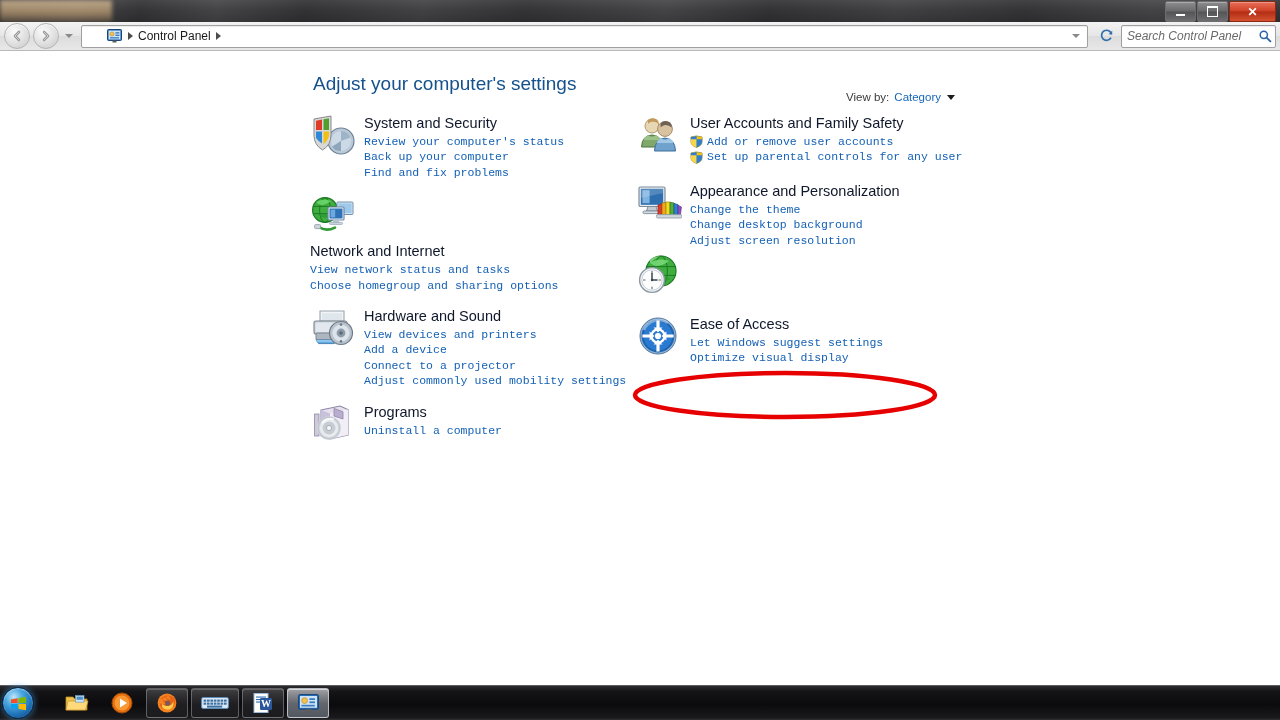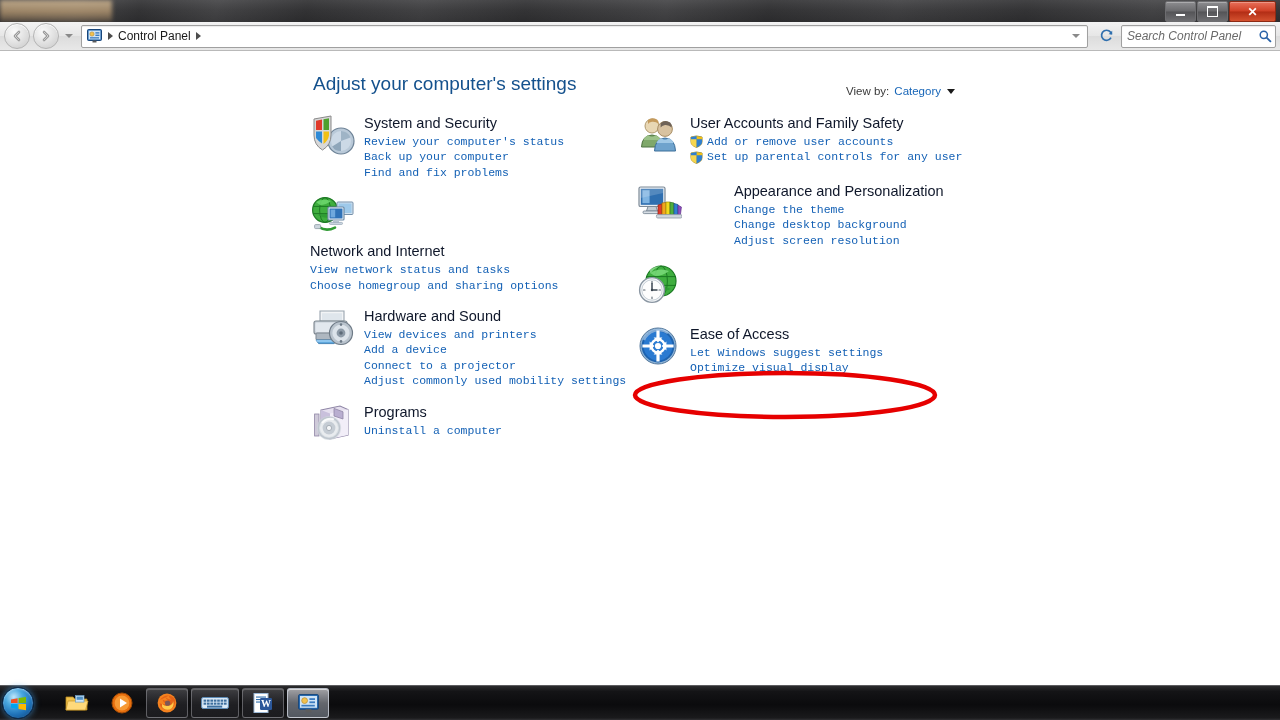--- a/index.html
+++ b/index.html
@@ -89,20 +89,21 @@
   }
   .tri-d { width:0;height:0;border-left:4px solid transparent;border-right:4px solid transparent;border-top:4px solid #8a8a8a; }
 
   .addressbox {
     flex: 1; height: 21px; margin: 0 8px 0 5px;
     background: #ffffff;
     border: 1px solid #a0a0a0;
     border-radius: 2px;
     display: flex; align-items: center;
     box-shadow: inset 0 1px 1px rgba(0,0,0,0.08);
+    padding-left: 20px;
   }
   .addr-icon { margin-left: 3px; width: 18px; height: 16px; display:flex;align-items:center;justify-content:center; }
   .crumb-sep {
     width: 0;height:0;
     border-top:4px solid transparent;border-bottom:4px solid transparent;border-left:5px solid #4d4d4d;
     margin: 0 5px;
   }
   .crumb-text { font-size: 12px; color: #1a1a1a; }
   .addr-right { margin-left: auto; display:flex; align-items:center; }
   .addr-chev { padding: 0 7px 0 4px; }
@@ -123,21 +124,21 @@
   
   .content {
     position: absolute; left: 0; top: 51px; width: 1280px; height: 645px;
     background: #ffffff;
   }
   .page-title {
     position: absolute; left: 313px; top: 22px;
     font-size: 19px; color: #14518d;
   }
   .viewby {
-    position: absolute; right: 325px; top: 34px;
+    position: absolute; right: 325px; top: 40px;
     display: flex; align-items: center; gap: 5px;
     font-size: 11.5px;
   }
   .viewby-label { color: #3a3a3a; }
   .viewby-value { color: #1866b8; }
   .viewby-caret {
     width:0;height:0;border-left:4px solid transparent;border-right:4px solid transparent;
     border-top:5px solid #1a1a1a; margin-left:1px;
   }
 
@@ -160,21 +161,21 @@
     font-size: 11.5px; color: #1461b5; line-height: 15.4px;
     white-space: nowrap; display: flex; align-items: center; font-family: Liberation Mono, monospace;
   }
   .uac-shield { width: 13px; height: 13px; margin-right: 4px; flex: none; }
 
   
   .col-left .cat:nth-child(1) { margin-bottom: 13px; }
   .col-left .cat:nth-child(2) { margin-bottom: 13px; flex-direction: column; }
   .col-left .cat:nth-child(3) { margin-bottom: 13px; }
   .col-right .cat:nth-child(1) { margin-bottom: 16px; }
-  .col-right .cat:nth-child(2) { margin-bottom: 14px; gap: 44px; }
+  .col-right .cat:nth-child(2) { margin-bottom: 4px; }
   .col-right .cat:nth-child(3) { margin-bottom: 14px; }
 
   
   .annot {
     position: absolute; left: 630px; top: 255px;
     width: 315px; height: 54px; pointer-events: none;
   }
 
   
   .taskbar {

